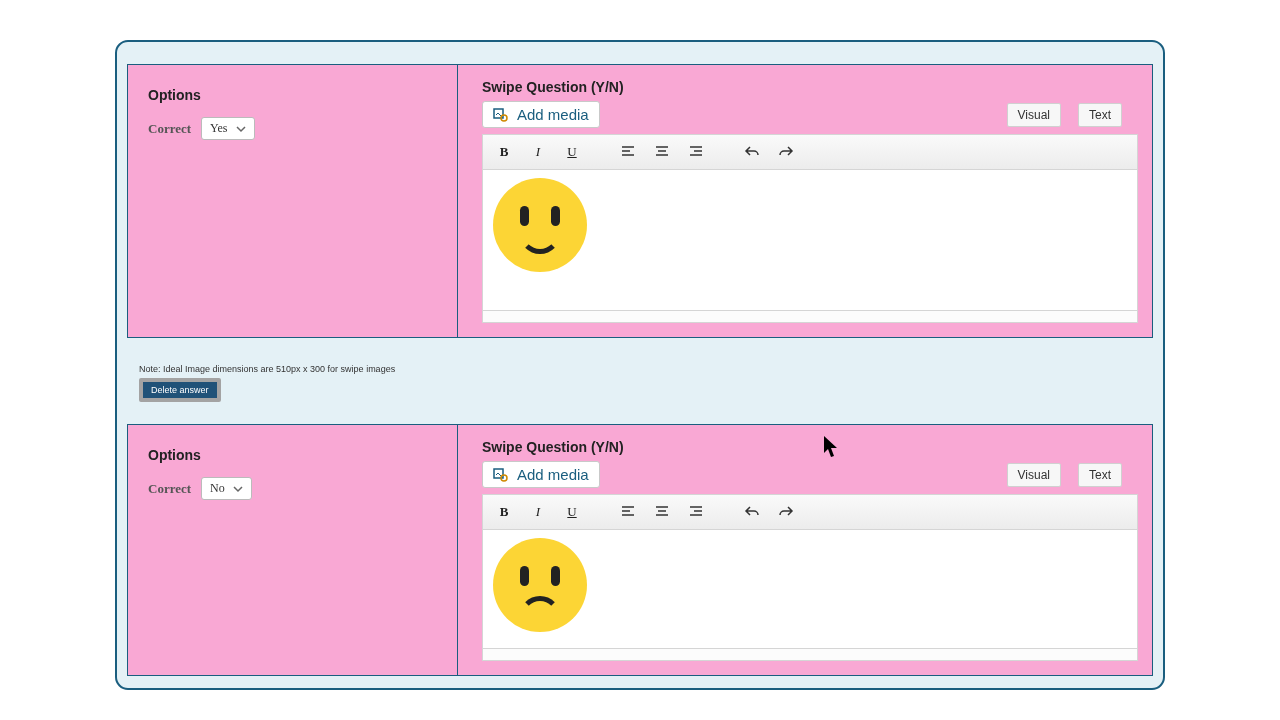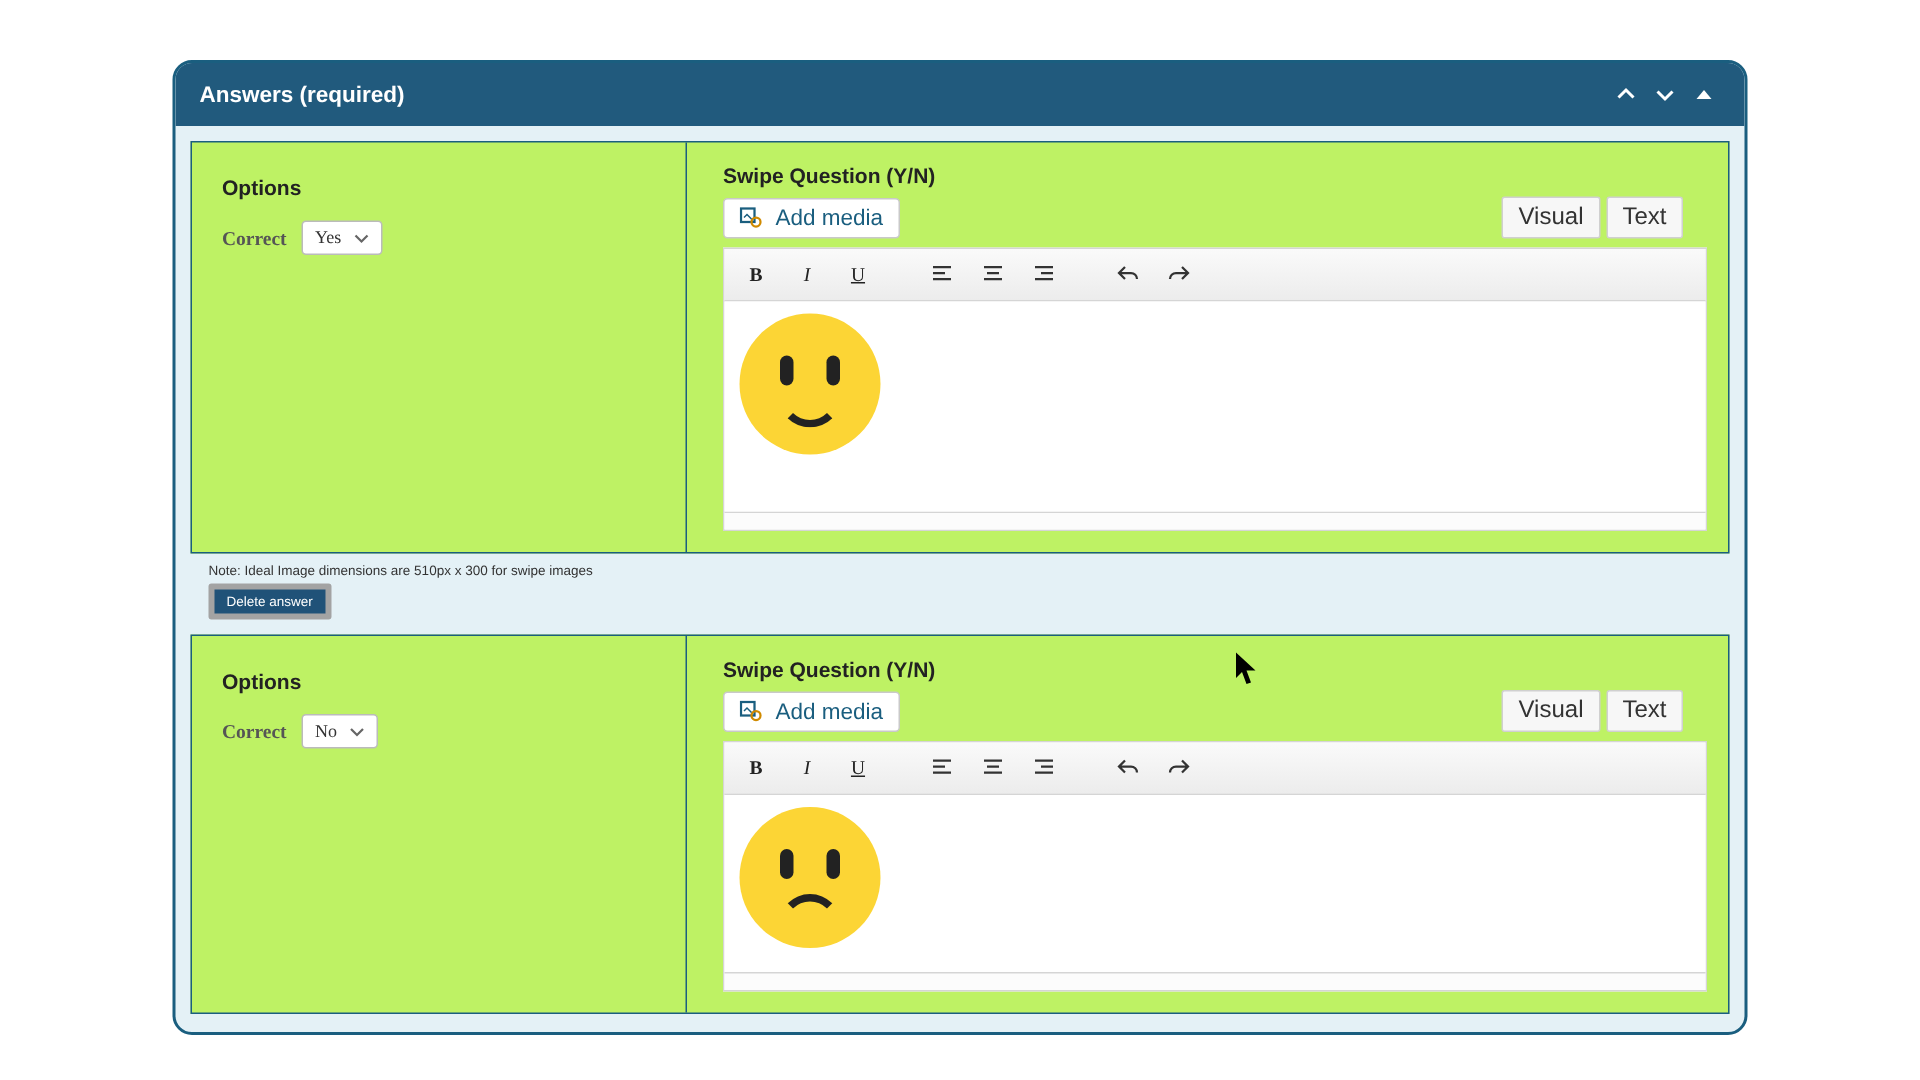--- a/index.html
+++ b/index.html
@@ -31,21 +31,22 @@
   .header .title { flex: 1; }
   .header .hicon {
     width: 22px; height: 22px;
     display: inline-flex; align-items: center; justify-content: center;
     margin-left: 4px;
   }
   .body { padding: 10px 10px 12px 10px; }
   .row {
     display: flex;
     border: 1px solid #1a5e7f;
-    background: #bef264;
+    background: #f9a8d4;
+    margin-top: 12px;
   }
   .col-left {
     width: 330px;
     padding: 22px 20px;
     border-right: 1px solid #1a5e7f;
   }
   .col-right {
     flex: 1;
     padding-left: 10px;
   }
@@ -57,21 +58,21 @@
     padding: 3px 8px; gap: 8px; font-weight:400; color:#333; font-size:12px;text-align:center;
   }
   .sq-title { font-weight: 700; font-size: 14px; padding: 14px 14px 6px 14px; color:#222; }
   .media-row { display:flex; align-items:center; gap:10px; padding: 0 14px 6px 14px; }
   .btn-media {
     display:inline-flex; align-items:center; gap:8px;
     border:1px solid #c9c9c9; background:#fff; border-radius:3px;
     padding: 4px 10px; color:#1a5e7f; font-size:15px;
   }
   .media-icon { width:16px; height:16px; display:inline-flex; }
-  .tabs { margin-left:auto; display:flex; gap:4px; font-size:16px; padding-right:16px; }
+  .tabs { margin-left:auto; display:flex; gap:17px; font-size:12px; padding-right:16px; }
   .tab { border:1px solid #d0d0d0; background:#f7f7f7; padding:4px 10px; border-radius:2px; color:#333;}
   .editor {
     margin: 0 14px 14px 14px;
     background:#fff; border:1px solid #d5d5d5;
   }
   .toolbar {
     display:flex; align-items:center; gap:12px;
     padding: 6px 10px;
     border-bottom:1px solid #d5d5d5;
     background: linear-gradient(#fafafa, #ececec);
@@ -79,50 +80,32 @@
   }
   .tbtn { width:22px; height:22px; display:inline-flex; align-items:center; justify-content:center; color:#222; }
   .tgap { width:10px; }
   .canvas { height:140px; padding:6px 8px; position:relative; background:#fff;}
   .face { width:94px; height:94px; border-radius:50%; background:#fcd535; position:relative; margin:2px 0 0 2px;}
   .eye { position:absolute; top:28px; width:9px; height:20px; border-radius:5px; background:#222; }
   .eye.l { left:27px; } .eye.r { right:27px; }
   .mouth { position:absolute; left:26px; width:42px; height:24px; border:5px solid #222; border-top:none; border-left-color:transparent; border-right-color:transparent; border-radius:0 0 40px 40px; bottom:18px;}
   .mouth.sad { border:5px solid #222; border-bottom:none; border-left-color:transparent; border-right-color:transparent; border-radius:40px 40px 0 0; bottom:12px;}
   .status { border-top:1px solid #d5d5d5; height:12px; background:#fcfcfc;}
-  .between { padding: 6px 12px 10px 12px; font-size:9px; color:#333; }
+  .between { padding: 6px 12px 10px 12px; font-size:9px; color:#333;margin-top:20px; }
   .btn-del {
     display:inline-block; margin-top:4px;
     background:#205278; color:#fff; font-size:9px;
     padding:3px 8px; border-radius:2px; border:4px solid #a3a3a3;
   }
   svg { display:block; }
 </style>
 </head>
 <body>
 
 <div class="panel">
-  <div class="header">
-    <span class="title">Answers (required)</span>
-    <span class="hicon">
-      <svg width="14" height="14" viewBox="0 0 14 14">
-          <path d="M2 9 L7 4 L12 9" stroke="#fff" stroke-width="2" fill="none"></path>
-        </svg>
-    </span>
-    <span class="hicon">
-      <svg width="14" height="14" viewBox="0 0 14 14">
-          <path d="M2 5 L7 10 L12 5" stroke="#fff" stroke-width="2" fill="none"></path>
-        </svg>
-    </span>
-    <span class="hicon">
-      <svg width="12" height="12" viewBox="0 0 12 12">
-          <path d="M6 3 L11 9 L1 9 Z" fill="#fff"></path>
-        </svg>
-    </span>
-  </div>
 
   <div class="body">
 
     <div class="row">
       <div class="col-left">
         <div class="opt-title">Options</div>
         <div class="opt-row">
           <span>Correct</span>
           <span class="select-shell">
             <span>Yes</span>

